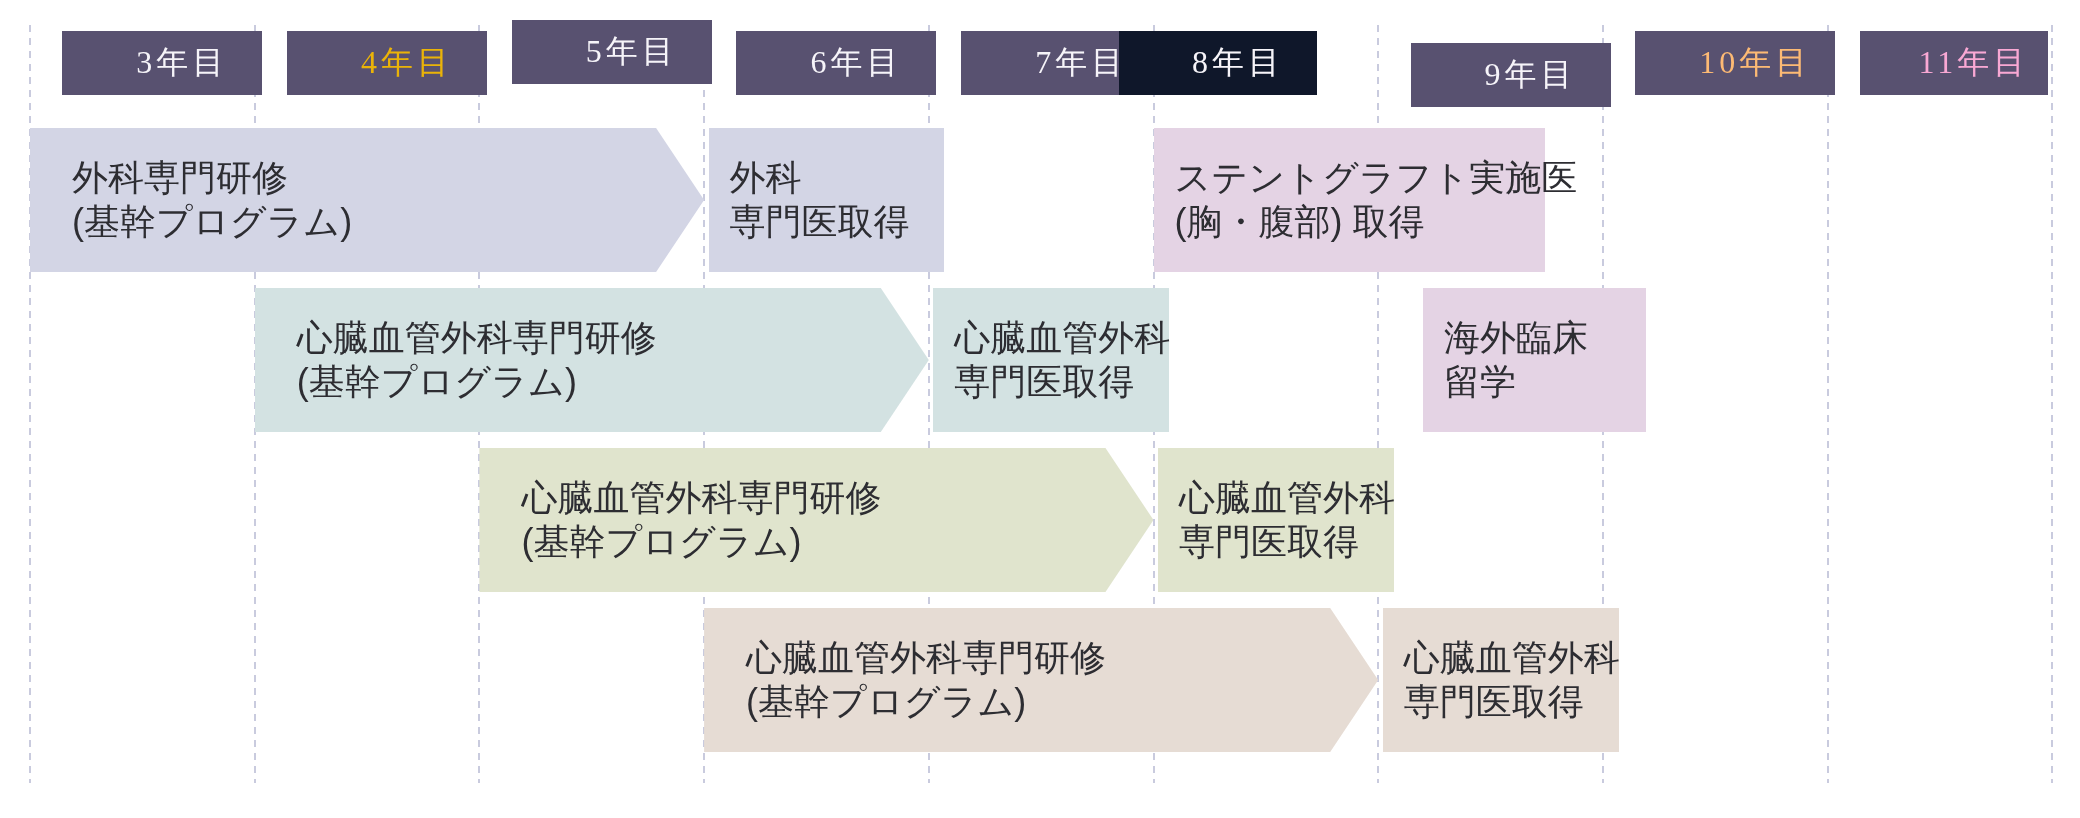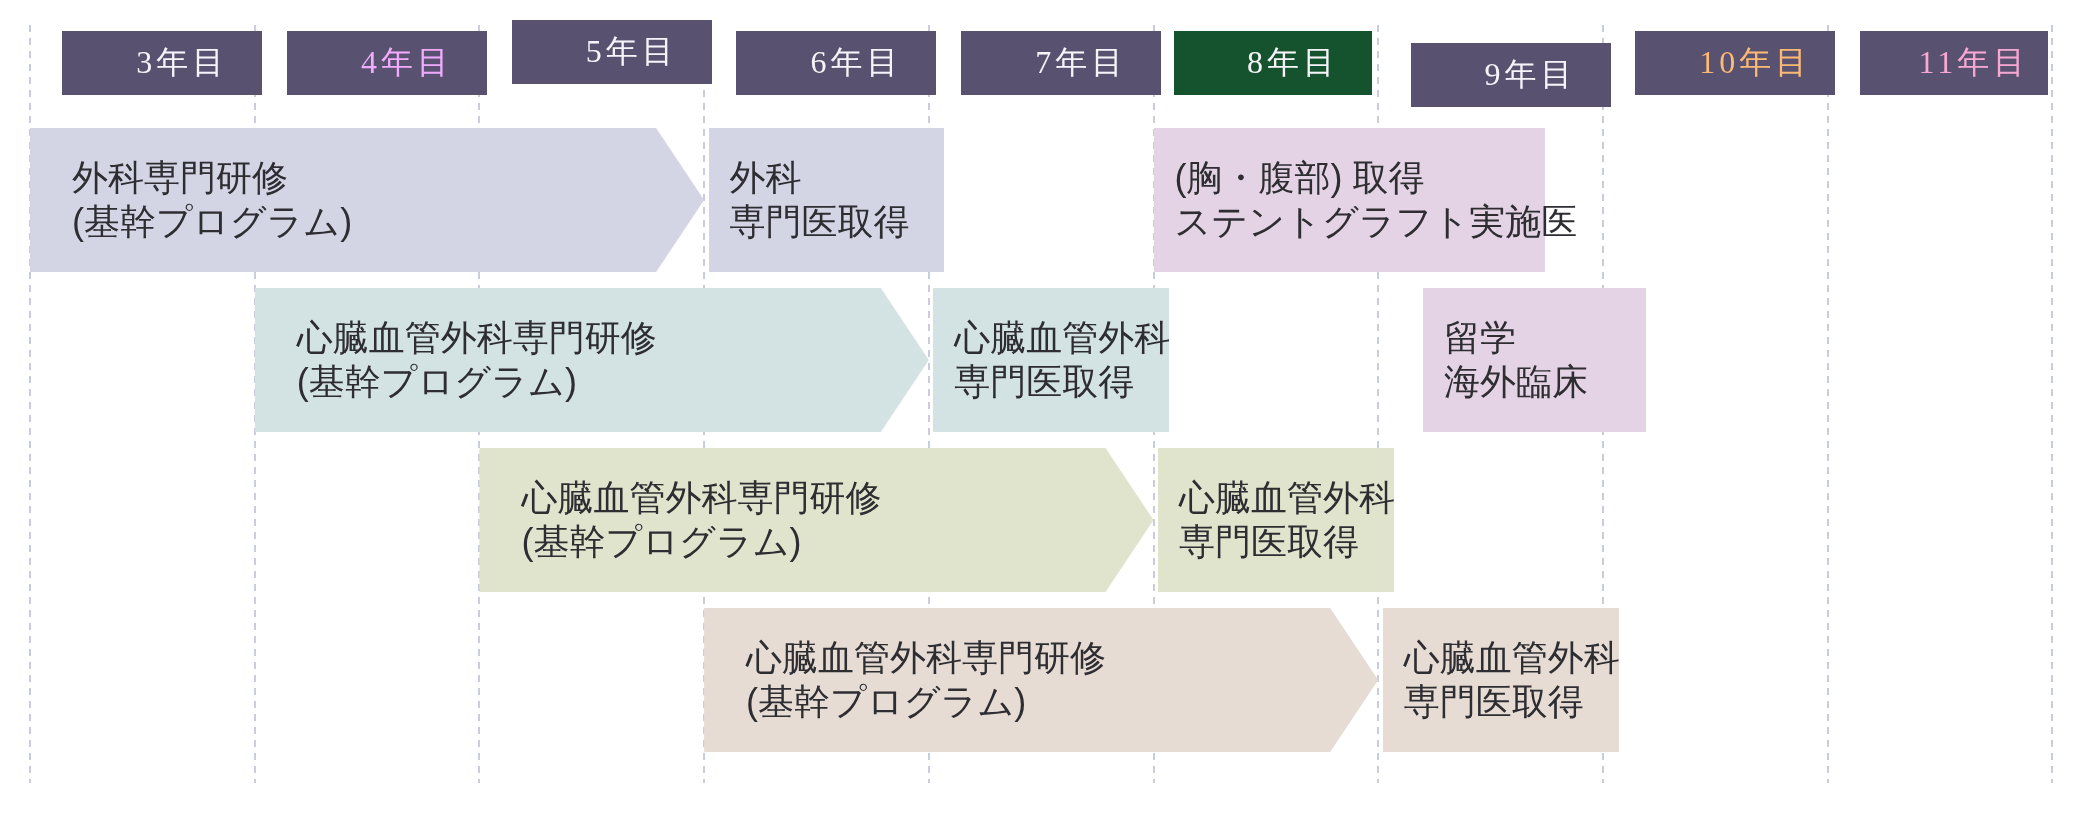--- a/index.html
+++ b/index.html
@@ -55,33 +55,33 @@
       <div class="gridline" style="left: 1152.5px; top: 25px; height: 758px;"></div>
       <div class="gridline" style="left: 1377.2px; top: 25px; height: 758px;"></div>
       <div class="gridline" style="left: 1601.9px; top: 25px; height: 758px;"></div>
       <div class="gridline" style="left: 1826.6px; top: 25px; height: 758px;"></div>
       <div class="gridline" style="left: 2051.3px; top: 25px; height: 758px;"></div>
     </div>
   <div id="headers">
       <div class="year-header" style="left: 62.3px; top: 31px; width: 160px; height: 64px; background: rgb(88, 81, 112); color: rgb(246, 244, 249);">
         <span>3年目</span>
       </div>
-      <div class="year-header" style="left: 287px; top: 31px; width: 160px; height: 64px; background: rgb(88, 81, 112); color: #f0abfc;">
+      <div class="year-header" style="left: 287px; top: 31px; width: 160px; height: 64px; background: rgb(88, 81, 112); color: #eab308;">
         <span>4年目</span>
       </div>
       <div class="year-header" style="left: 511.8px; top: 20px; width: 160px; height: 64px; background: rgb(88, 81, 112); color: rgb(246, 244, 249);">
         <span>5年目</span>
       </div>
       <div class="year-header" style="left: 736.4px; top: 31px; width: 160px; height: 64px; background: rgb(88, 81, 112); color: rgb(246, 244, 249);">
         <span>6年目</span>
       </div>
       <div class="year-header" style="left: 961.2px; top: 31px; width: 160px; height: 64px; background: rgb(88, 81, 112); color: rgb(246, 244, 249);">
         <span>7年目</span>
       </div>
-      <div class="year-header" style="left: 1174px; top: 31px; width: 158px; height: 64px; background: #14532d; color: rgb(246, 244, 249);">
+      <div class="year-header" style="left: 1119px; top: 31px; width: 158px; height: 64px; background: #0f172a; color: rgb(246, 244, 249);">
         <span>8年目</span>
       </div>
       <div class="year-header" style="left: 1410.5px; top: 31px; width: 160px; height: 64px; background: rgb(88, 81, 112); color: rgb(246, 244, 249); margin-top: 12px;">
         <span>9年目</span>
       </div>
       <div class="year-header" style="left: 1635.3px; top: 31px; width: 160px; height: 64px; background: rgb(88, 81, 112); color: #fdba74;">
         <span>10年目</span>
       </div>
       <div class="year-header" style="left: 1859.9px; top: 31px; width: 148px; height: 64px; background: rgb(88, 81, 112); color: #f9a8d4;">
         <span>11年目</span>
@@ -90,34 +90,34 @@
   <div id="bars">
       <div class="bar arrow" style="left: 30px; width: 674.1px; top: 128px; height: 144px; background: rgb(211, 213, 229); color: rgb(45, 45, 50);">
         <span class="bar-line">外科専門研修</span>
         <span class="bar-line">(基幹プログラム)</span>
       </div>
       <div class="bar box" style="left: 708.6px; width: 235.9px; top: 128px; height: 144px; background: rgb(211, 213, 229); color: rgb(45, 45, 50);">
         <span class="bar-line">外科</span>
         <span class="bar-line">専門医取得</span>
       </div>
       <div class="bar box" style="left: 1153.5px; width: 391px; top: 128px; height: 144px; background: rgb(228, 211, 228); color: rgb(45, 45, 50);">
+        <span class="bar-line">ステントグラフト実施医</span>
         <span class="bar-line">(胸・腹部) 取得</span>
-        <span class="bar-line">ステントグラフト実施医</span>
       </div>
       <div class="bar arrow" style="left: 254.7px; width: 674.1px; top: 288px; height: 144px; background: rgb(211, 226, 226); color: rgb(45, 45, 50);">
         <span class="bar-line">心臓血管外科専門研修</span>
         <span class="bar-line">(基幹プログラム)</span>
       </div>
       <div class="bar box" style="left: 933.3px; width: 235.9px; top: 288px; height: 144px; background: rgb(211, 226, 226); color: rgb(45, 45, 50);">
         <span class="bar-line">心臓血管外科</span>
         <span class="bar-line">専門医取得</span>
       </div>
       <div class="bar box" style="left: 1423.1px; width: 222.5px; top: 288px; height: 144px; background: rgb(228, 211, 228); color: rgb(45, 45, 50);">
+        <span class="bar-line">海外臨床</span>
         <span class="bar-line">留学</span>
-        <span class="bar-line">海外臨床</span>
       </div>
       <div class="bar arrow" style="left: 479.4px; width: 674.1px; top: 448px; height: 144px; background: rgb(224, 228, 205); color: rgb(45, 45, 50);">
         <span class="bar-line">心臓血管外科専門研修</span>
         <span class="bar-line">(基幹プログラム)</span>
       </div>
       <div class="bar box" style="left: 1158px; width: 235.9px; top: 448px; height: 144px; background: rgb(224, 228, 205); color: rgb(45, 45, 50);">
         <span class="bar-line">心臓血管外科</span>
         <span class="bar-line">専門医取得</span>
       </div>
       <div class="bar arrow" style="left: 704.1px; width: 674.1px; top: 608px; height: 144px; background: rgb(230, 220, 212); color: rgb(45, 45, 50);">

